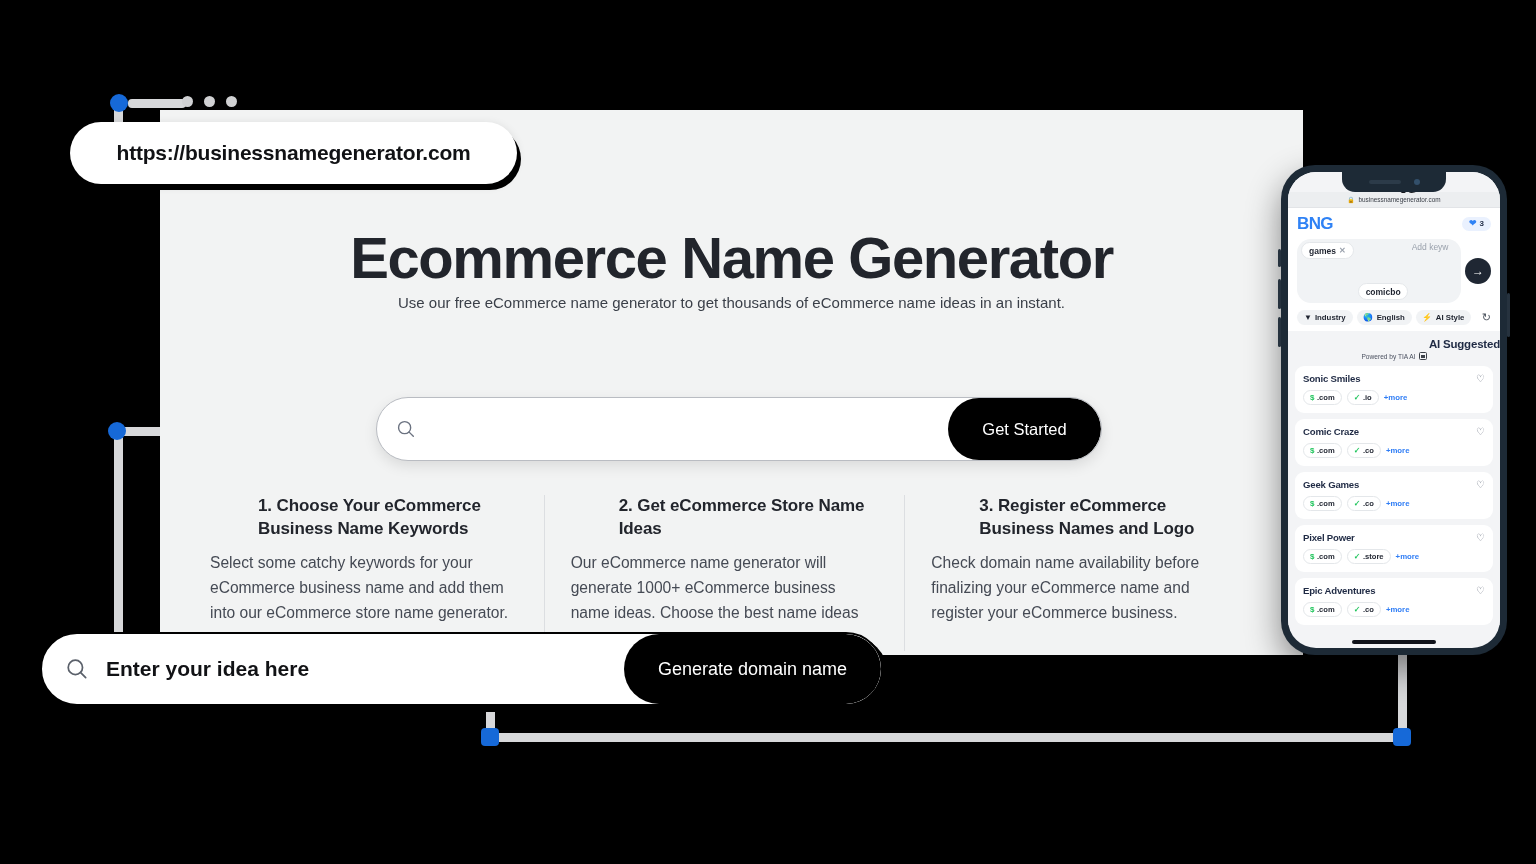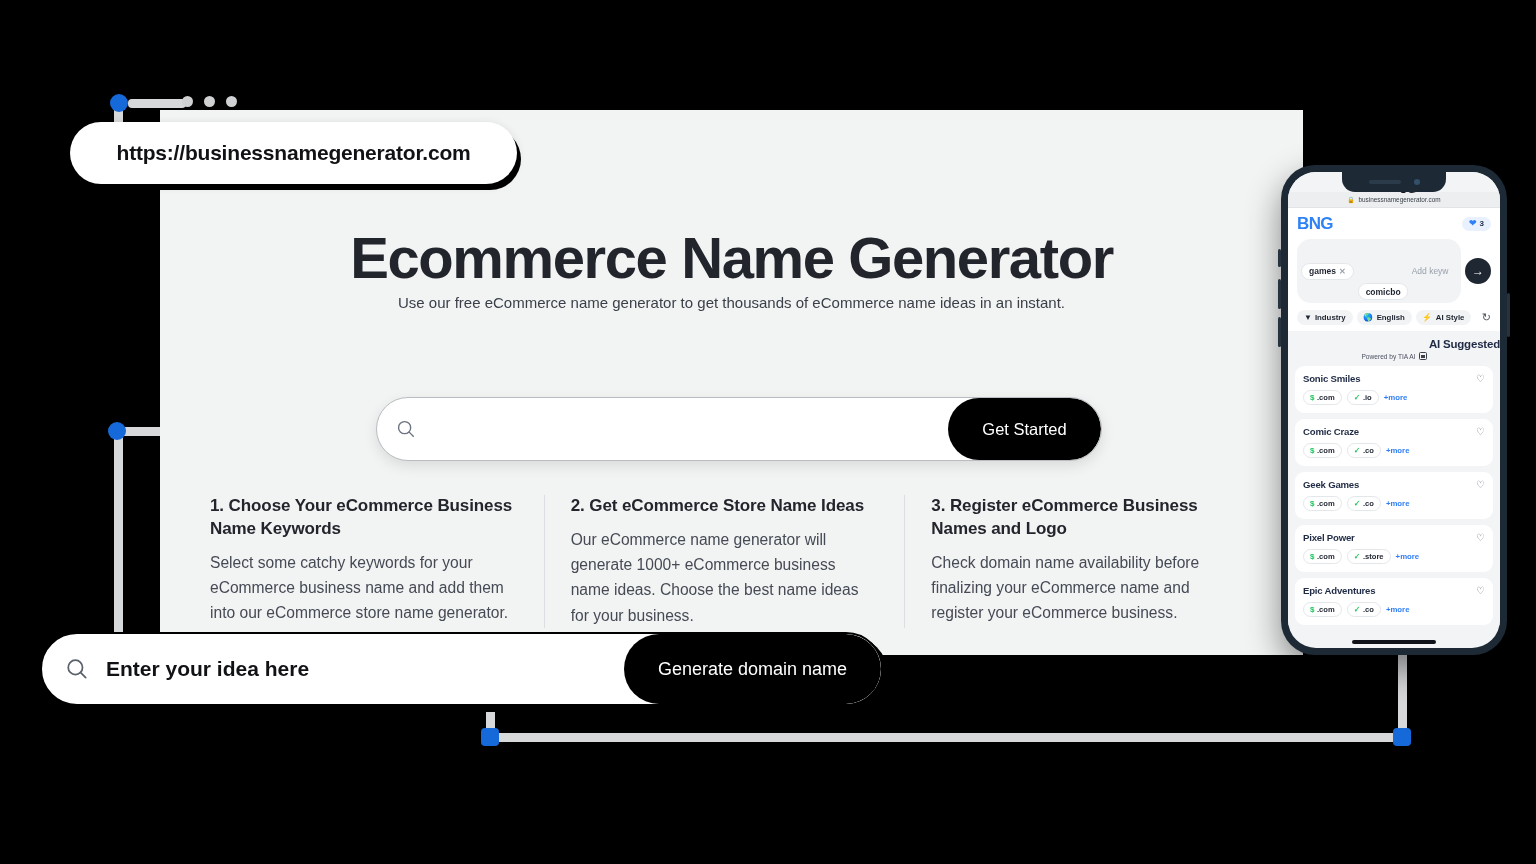--- a/index.html
+++ b/index.html
@@ -80,21 +80,21 @@
   
   #steps {
     position: absolute; left: 50px; top: 385px; width: 1055px;
     display: flex; align-items: stretch;
   }
   .step { flex: 1 1 0; padding: 0 26px; }
   .step:first-child { padding-left: 0; }
   .step + .step { border-left: 1px solid #dcdee1; }
   .step h3 {
     font-size: 17px; font-weight: 700; color: #22252c;
-    line-height: 1.35; margin-bottom: 9px; letter-spacing: -0.1px;
+    line-height: 1.35; margin-bottom: 9px; letter-spacing: -0.1px; margin-left: 48px;
   }
   .step p { font-size: 15.6px; color: #454a54; line-height: 1.62; }
 
   
   #idea-bar-wrap { position: absolute; left: 40px; top: 632px; width: 846px; height: 76px; }
   #idea-bar-shadow {
     position: absolute; left: 2px; top: 4px; width: 846px; height: 76px;
     border-radius: 40px; background: #000;
   }
   #idea-bar {
@@ -163,21 +163,21 @@
   #brand { font-size: 17px; font-weight: 800; color: #2f82f5; letter-spacing: -0.6px; line-height:1; }
   #fav-badge {
     display: flex; align-items: center; gap: 3px;
     background: #eaf1fe; border-radius: 11px; padding: 2.5px 7px;
     font-size: 8px; font-weight: 700; color: #1f2a44;
   }
   #fav-badge .heart { color: #2f82f5; font-size: 9px; line-height: 1; }
 
   #chip-row { display: flex; align-items: center; gap: 4px; margin-top: 7px; }
   #chip-box {
-    flex: 1; display: flex; align-items: center; gap: 4px;
+    flex: 1; display: flex; align-items: flex-start; gap: 4px;
     background: #f1f3f5; border-radius: 14px; padding: 3px 4px; overflow: hidden;
     min-width: 0;
   }
   .kw-chip {
     display: flex; align-items: center; gap: 3px; flex: none;
     background: #fff; border: 1px solid #e4e7ea; border-radius: 11px;
     padding: 2.5px 7px; font-size: 8.5px; font-weight: 600; color: #1f2430;
     white-space: nowrap;
   }
   .kw-chip .x { color: #9aa1ac; font-size: 8px; }

